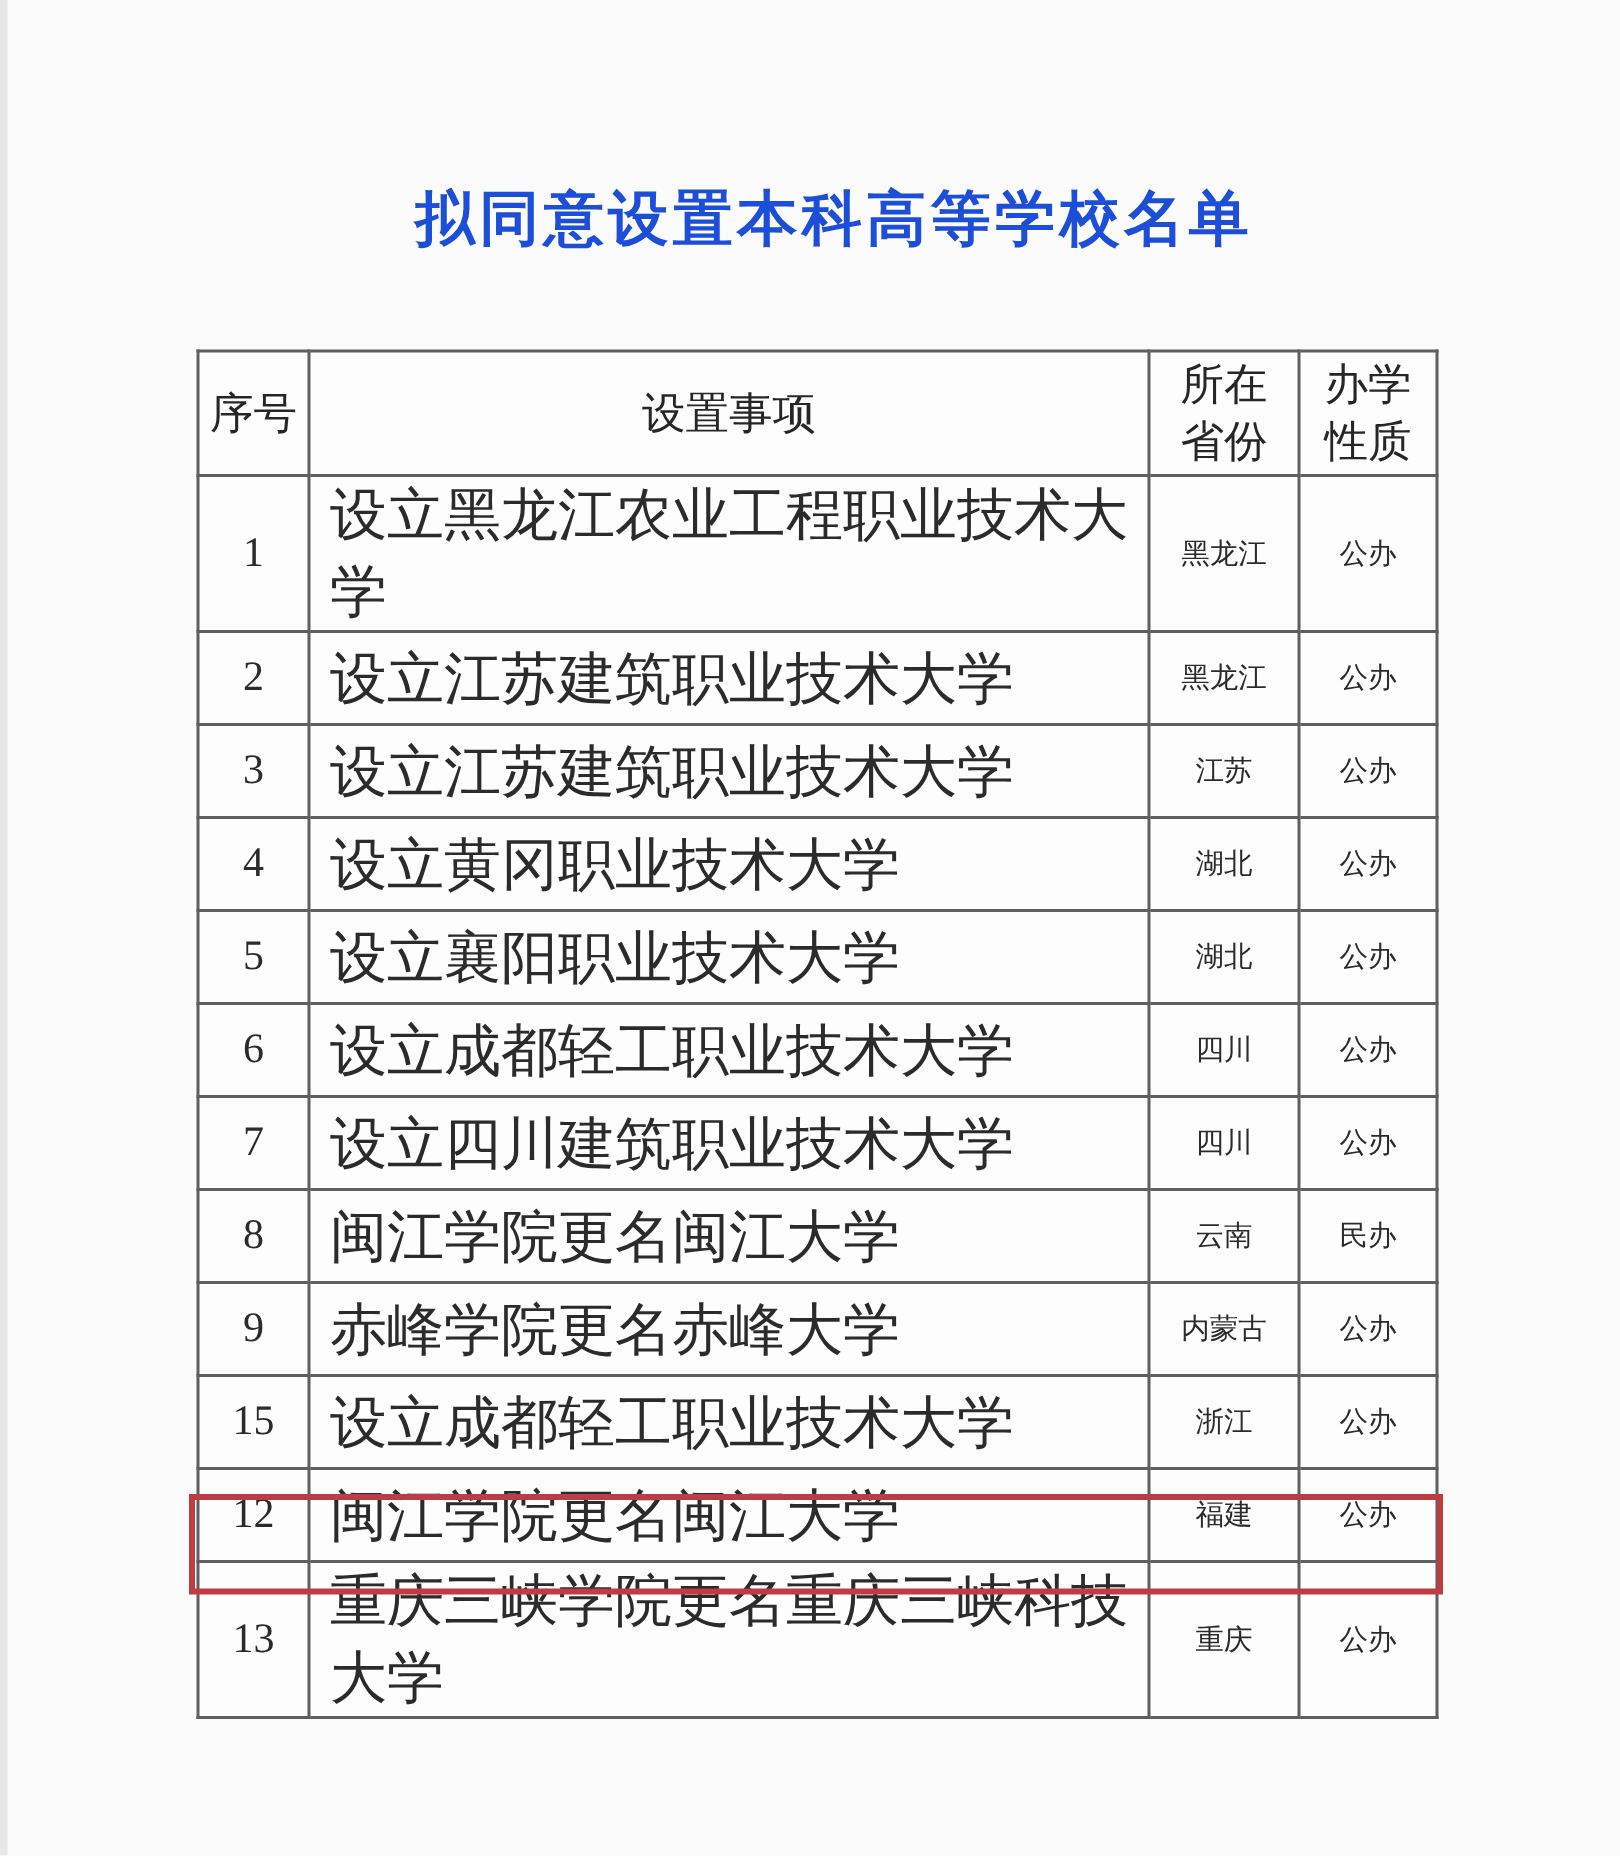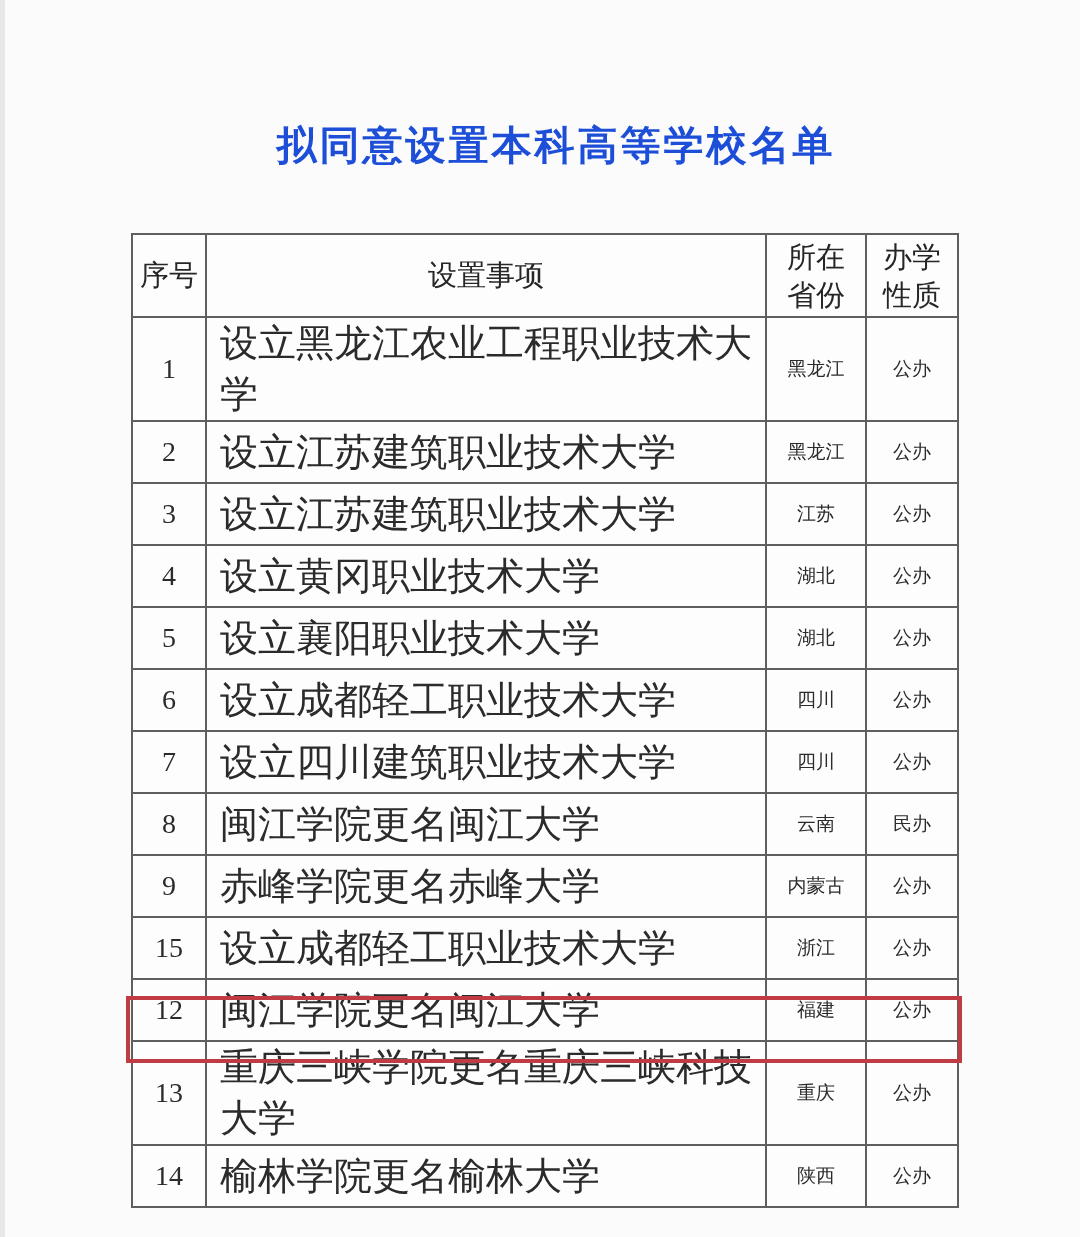--- a/index.html
+++ b/index.html
@@ -185,24 +185,18 @@
           <td class="item">闽江学院更名闽江大学</td>
           <td class="province">福建</td>
           <td class="nature">公办</td>
         </tr>
         <tr>
           <td class="num">13</td>
           <td class="item">重庆三峡学院更名重庆三峡科技大学</td>
           <td class="province">重庆</td>
           <td class="nature">公办</td>
         </tr>
-        <tr>
-          <td class="num">14</td>
-          <td class="item">榆林学院更名榆林大学</td>
-          <td class="province">陕西</td>
-          <td class="nature">公办</td>
-        </tr>
       </tbody>
   </table>
 
   <div class="highlight-box" style="border-color: rgb(193, 59, 66);"></div>
 
 </div>
 
 </body></html>

